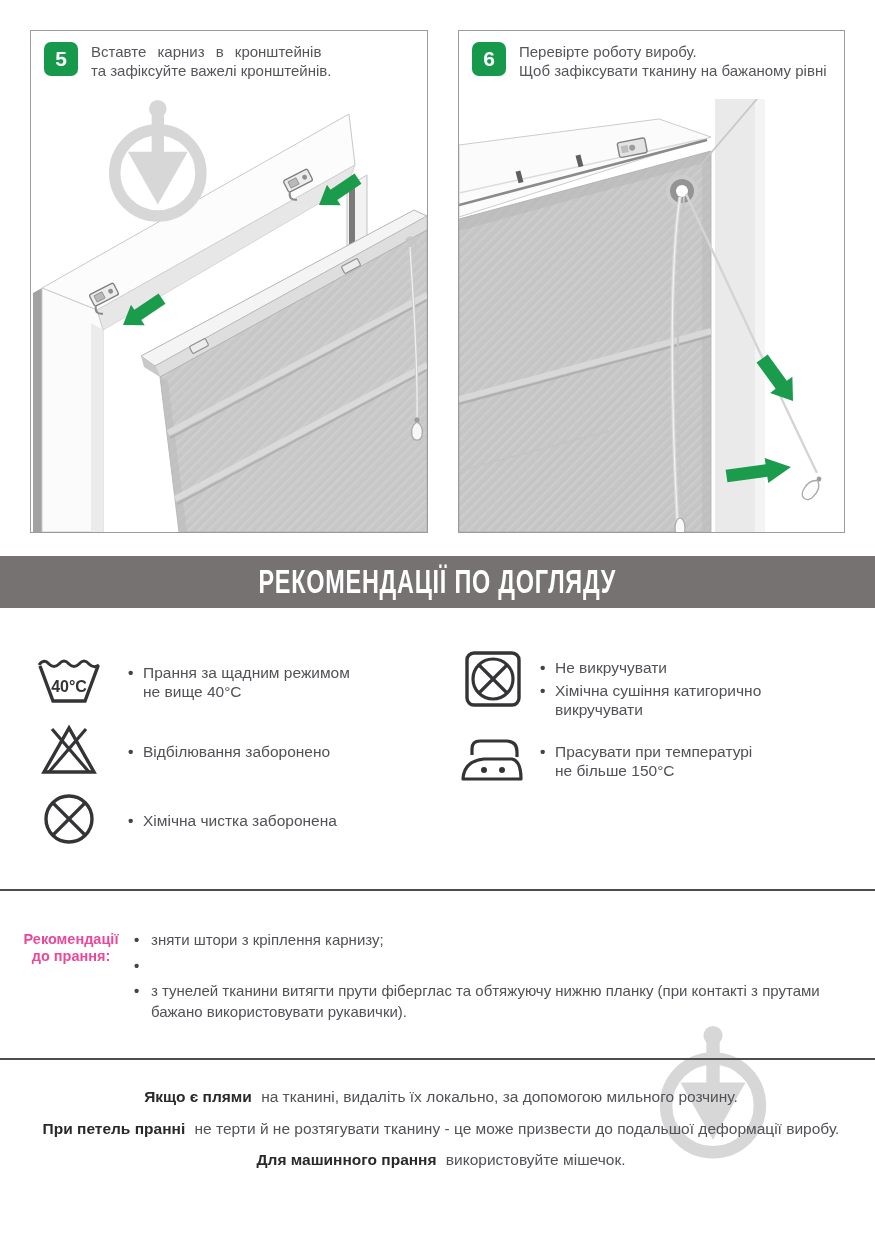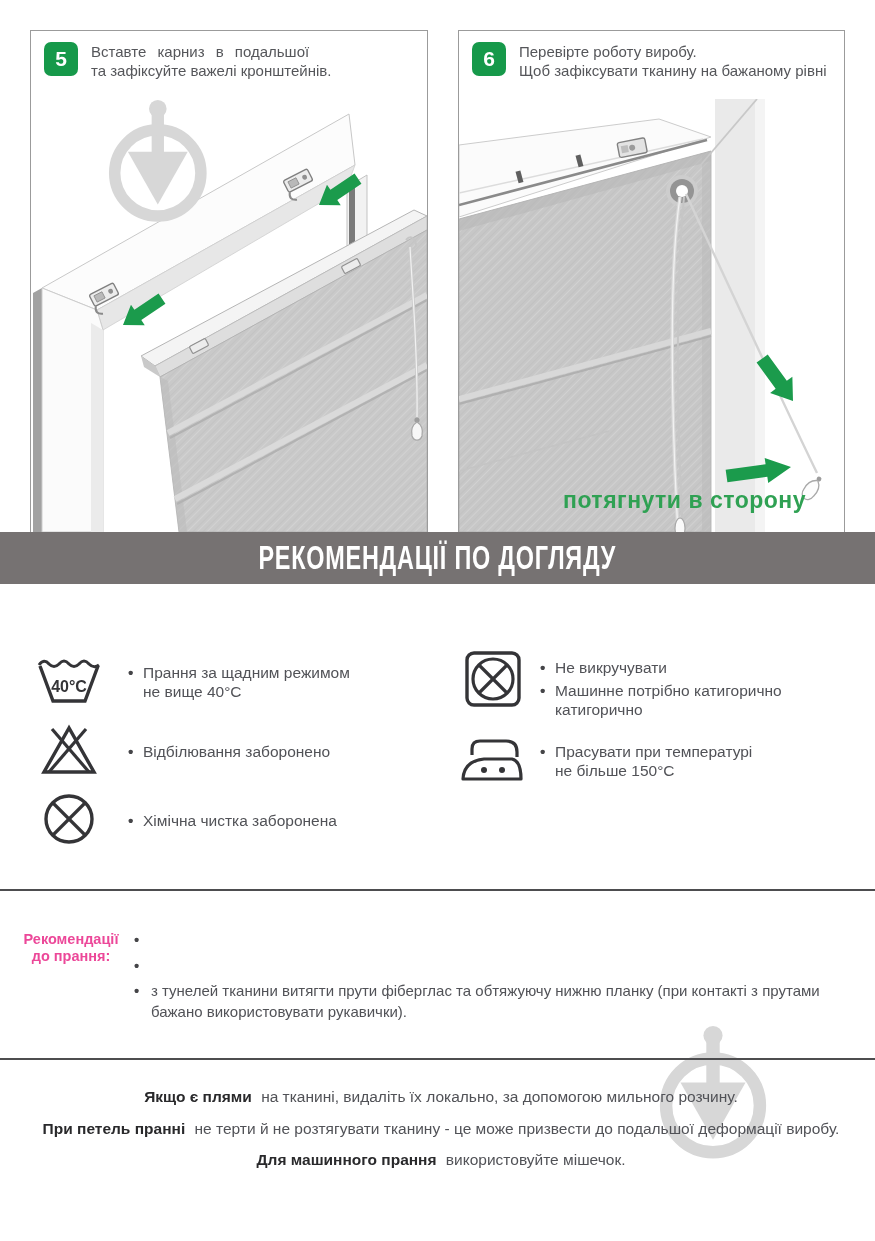--- a/index.html
+++ b/index.html
@@ -9,21 +9,21 @@
   .panel-left{left:30px;width:398px;}
   .panel-right{left:458px;width:387px;}
   .panel-header{display:flex;align-items:flex-start;gap:13px;padding:11px 12px 0 13px;position:relative;z-index:2;}
   .step-badge{flex:0 0 auto;width:34px;height:34px;border-radius:7px;background:#16994a;color:#fff;
               font-weight:bold;font-size:21px;display:flex;align-items:center;justify-content:center;}
   .step-text{font-size:15px;line-height:18.5px;color:#55565a;padding-top:1px;}
   .ws-wide{word-spacing:7px;}
   .illustration{position:absolute;left:0;bottom:0;z-index:1;}
   .annotation{position:absolute;left:104px;top:456px;z-index:3;color:#2fa153;font-weight:bold;
               font-size:23px;letter-spacing:0.5px;white-space:nowrap;}
-  .banner{position:absolute;left:0;top:532px;width:875px;height:52px;background:#767272;
+  .banner{position:absolute;left:0;top:556px;width:875px;height:52px;background:#767272;
           display:flex;align-items:center;justify-content:center;}
   .banner span{display:inline-block;color:#ffffff;font-weight:bold;font-size:30px;letter-spacing:1px;
                transform:scale(0.78,1.1);white-space:nowrap;}
   .care-icon{position:absolute;text-align:center;}
   .care-text{position:absolute;font-size:15.5px;line-height:19px;color:#515257;}
   .bullet-line{display:flex;align-items:flex-start;}
   .dot{flex:0 0 15px;font-weight:bold;color:#454548;}
   .indent{padding-left:15px;}
   .mt4{margin-top:4px;}
   .rule{position:absolute;left:0;width:875px;border-top:2px solid #4d4d4f;z-index:2;}
@@ -53,21 +53,21 @@
         <path d="M26 60 L94 60 L60 120 Z"></path>
         <circle cx="60" cy="84" r="49" fill="none" stroke="#d7d7d7" stroke-width="13"></circle>
       </g>
     </svg>
   </div>
 
   <div class="panel panel-left">
     <div class="panel-header">
       <div class="step-badge">5</div>
       <div class="step-text">
-        <div class="ws-wide">Вставте карниз в подальшої</div>
+        <div class="ws-wide">Вставте карниз в кронштейнів</div>
         <div>та зафіксуйте важелі кронштейнів.</div>
       </div>
     </div>
     <svg class="illustration" width="396" height="433" viewBox="0 0 396 433">
       <defs>
         <pattern id="fabL" width="7" height="7" patternUnits="userSpaceOnUse" patternTransform="rotate(45)">
           <rect width="7" height="7" fill="#c9c9c9"></rect>
           <line x1="0" y1="0" x2="0" y2="7" stroke="#c1c1c1" stroke-width="1.2"></line>
           <line x1="3.5" y1="0" x2="3.5" y2="7" stroke="#d4d4d4" stroke-width="0.8"></line>
         </pattern>
@@ -179,21 +179,20 @@
       <ellipse cx="221" cy="429" rx="5" ry="10" fill="#fafafa" stroke="#a8a8a8" stroke-width="1.2"></ellipse>
       <path d="M227,95 C262,170 322,300 358,374" fill="none" stroke="#d4d4d4" stroke-width="2.4"></path>
       <g transform="translate(360,380) rotate(37)">
         <circle cx="0" cy="0" r="2.4" fill="#9d9d9d"></circle>
         <path d="M0,2 c5,3 7,9 6,15 a6,7.5 0 0 1 -12,0 c-1,-6 1,-12 6,-15 Z" fill="#fdfdfd" stroke="#a8a8a8" stroke-width="1.3"></path>
       </g>
 
       <path d="M0 0 L-16 -11 L-16 -5.5 L-42 -5.5 L-42 5.5 L-16 5.5 L-16 11 Z" fill="#1b9b4c" transform="translate(334,302) rotate(54) scale(1.25)"></path>
       <path d="M0 0 L-16 -11 L-16 -5.5 L-42 -5.5 L-42 5.5 L-16 5.5 L-16 11 Z" fill="#1b9b4c" transform="translate(332,368) rotate(-8) scale(1.55,1.15)"></path>
     </svg>
-    <div class="annotation">потягнути в сторону</div>
   </div>
 
   <div class="banner">
     <span>РЕКОМЕНДАЦІЇ ПО ДОГЛЯДУ</span>
   </div>
 
   <div class="care-icon" style="left:36px;top:652px;">
     <svg width="66" height="54" viewBox="0 0 66 54">
       <path d="M3,13 Q8,6 13,12 Q18,17 23,12 Q28,6 33,12 Q38,17 43,12 Q48,6 53,12 Q58,17 63,13" fill="none" stroke="#343437" stroke-width="3"></path>
       <path d="M4,14 L17,49 L49,49 L62,14" fill="none" stroke="#343437" stroke-width="3.4"></path>
@@ -244,23 +243,23 @@
       <line x1="43" y1="15" x2="15" y2="43" stroke="#343437" stroke-width="3.2"></line>
     </svg>
   </div>
   <div class="care-text" style="left:540px;top:658px;">
     <div class="bullet-line">
       <span class="dot">•</span>
       <span>Не викручувати</span>
     </div>
     <div class="bullet-line mt4">
       <span class="dot">•</span>
-      <span>Машинне потрібно катигорично</span>
-    </div>
-    <div class="indent">катигорично</div>
+      <span>Хімічна сушіння катигорично</span>
+    </div>
+    <div class="indent">викручувати</div>
   </div>
 
   <div class="care-icon" style="left:460px;top:735px;">
     <svg width="64" height="48" viewBox="0 0 64 48">
       <path d="M12,20 V14 Q12,6 20,6 H46 Q57,6 57,17 V22" fill="none" stroke="#343437" stroke-width="3.2"></path>
       <path d="M3,44 Q4,26 24,24 H52 Q61,26 61,44 Z" fill="none" stroke="#343437" stroke-width="3.2" stroke-linejoin="round"></path>
       <circle cx="24" cy="35" r="3" fill="#343437"></circle>
       <circle cx="42" cy="35" r="3" fill="#343437"></circle>
     </svg>
   </div>
@@ -274,20 +273,21 @@
 
   <div class="rule rule-1"></div>
 
   <div class="wash-label">
     <div>Рекомендації</div>
     <div>до прання:</div>
   </div>
   <ul class="wash-list">
     <li>
       <span class="dot">•</span>
+      <span>зняти штори з кріплення карнизу;</span>
     </li>
     <li>
       <span class="dot">•</span>
     </li>
     <li>
       <span class="dot">•</span>
       <span>з тунелей тканини витягти прути фіберглас та обтяжуючу нижню планку (при контакті з прутами бажано використовувати рукавички).</span>
     </li>
   </ul>
 

